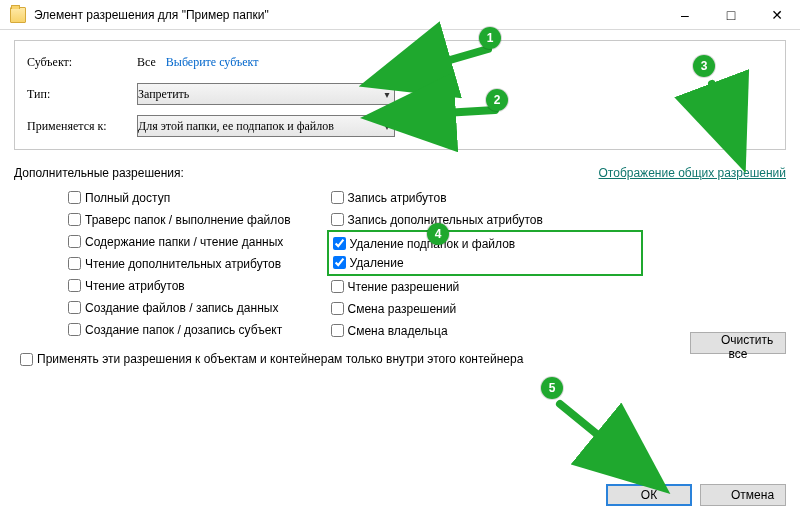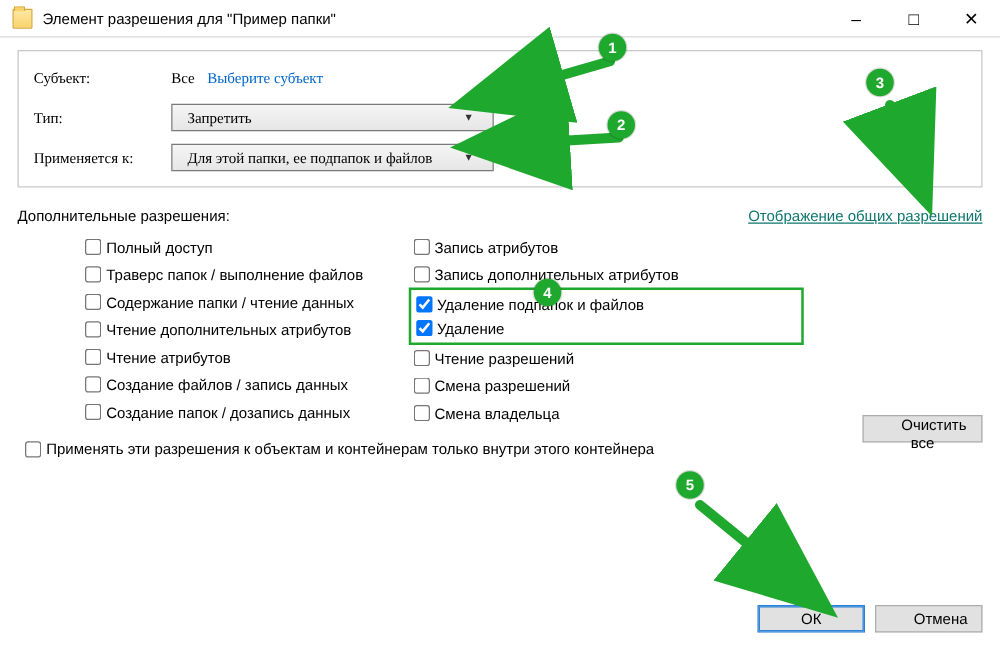--- a/index.html
+++ b/index.html
@@ -52,21 +52,21 @@
   .row { display:flex; align-items:center; margin-bottom:10px; min-height:22px;font-family:Liberation Serif, serif; }
   .row:last-child { margin-bottom:0; }
   .row .label { width: 110px; }
   .row .value { flex:1; display:flex; align-items:center; gap:10px; }
   .link { color:#0066cc; text-decoration:none; cursor:pointer; }
   .dropdown {
     width: 258px; height:22px;
     border:1px solid #7a7a7a;
     background: linear-gradient(#f5f5f5,#e6e6e6);
     display:flex; align-items:center;
-    padding: 0 12px;
+    padding: 0 0;
     position:relative;
     font-size:12px;
   }
   .dropdown .dd-text { flex:1; }
   .dropdown .chev {
     width:14px; text-align:center; font-size:10px; color:#333;
   }
 
   .perm-section { position:relative; }
   .perm-header {
@@ -201,21 +201,21 @@
           <label class="perm-item">
             <input type="checkbox" style="">
             <span>Чтение атрибутов</span>
           </label>
           <label class="perm-item">
             <input type="checkbox" style="">
             <span>Создание файлов / запись данных</span>
           </label>
           <label class="perm-item">
             <input type="checkbox" style="">
-            <span>Создание папок / дозапись данных</span>
+            <span>Создание папок / дозапись субъект</span>
           </label>
         </div>
       <div class="perm-col" id="col-right">
           <label class="perm-item">
             <input type="checkbox" style="">
             <span>Запись атрибутов</span>
           </label>
           <label class="perm-item">
             <input type="checkbox" style="">
             <span>Запись дополнительных атрибутов</span>

